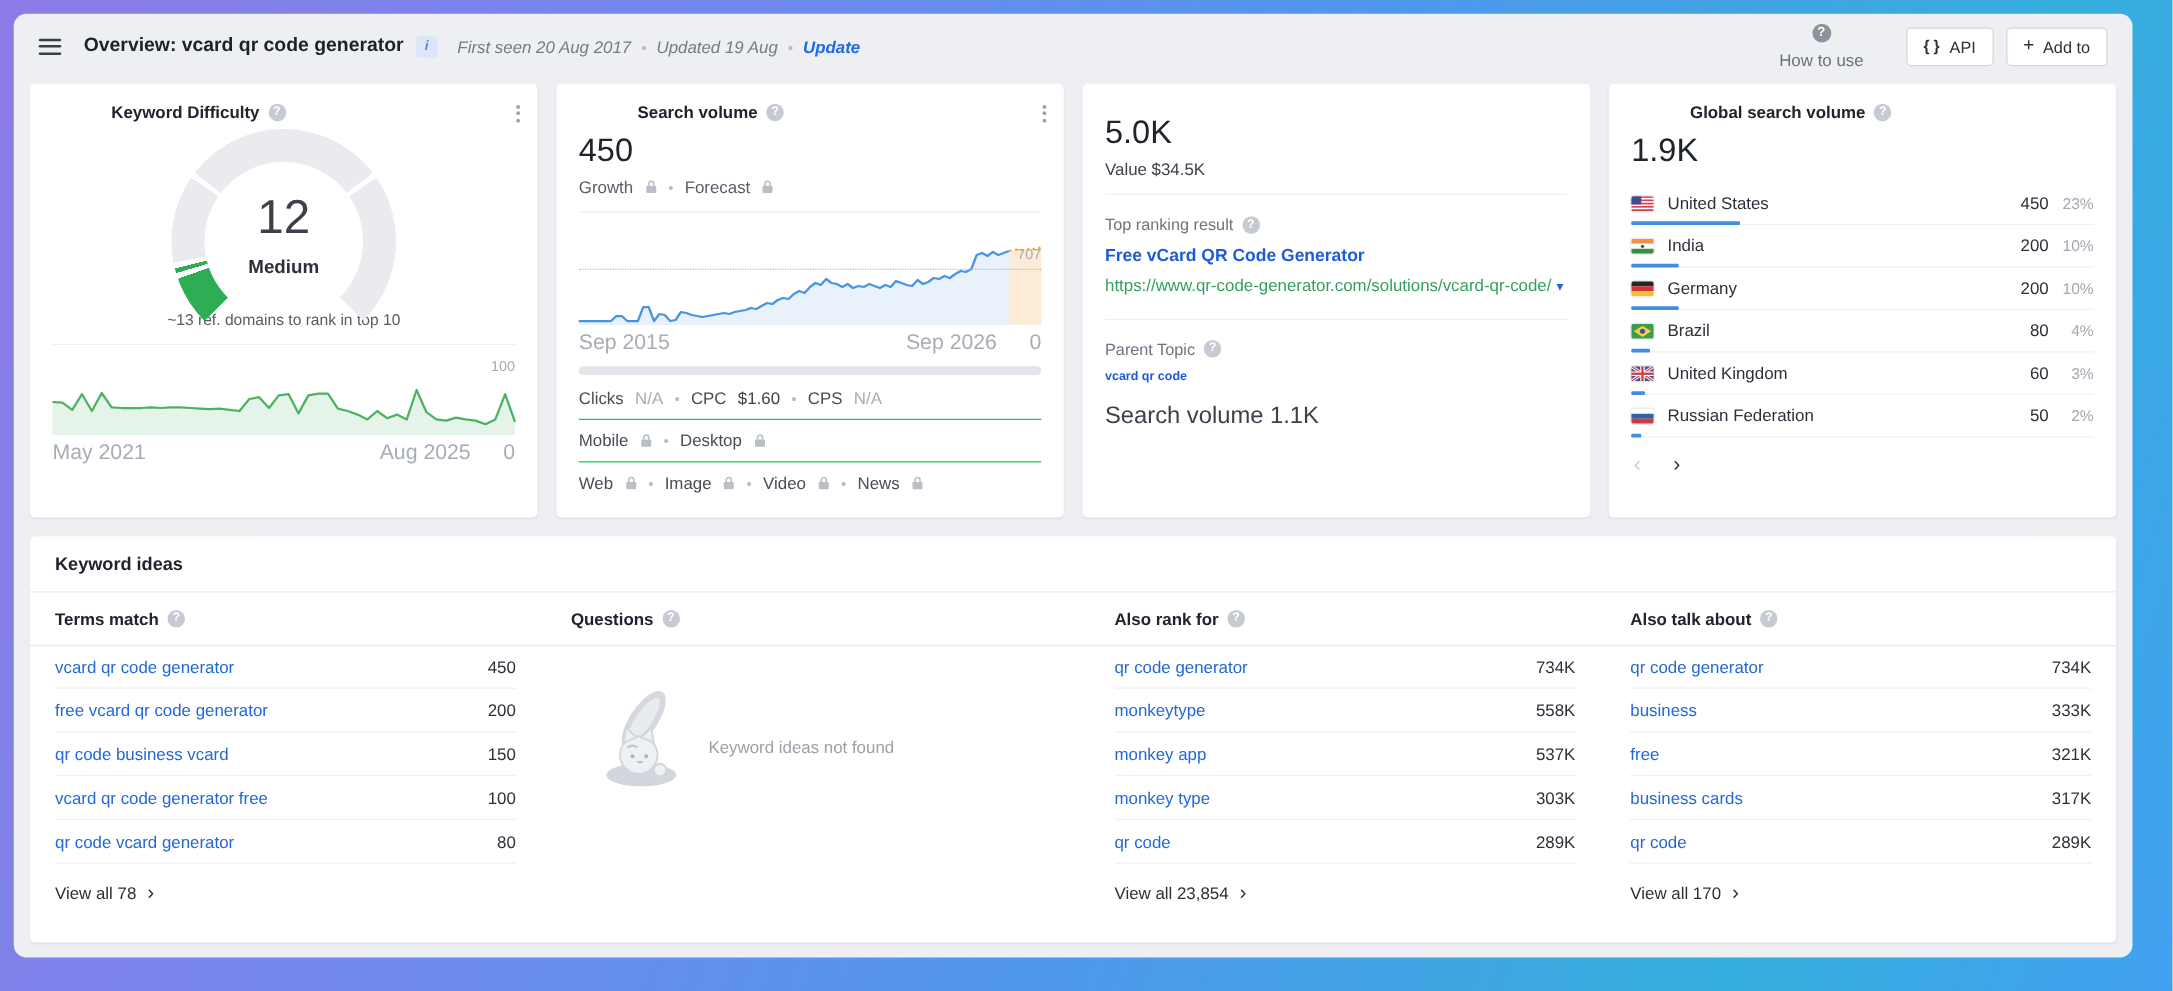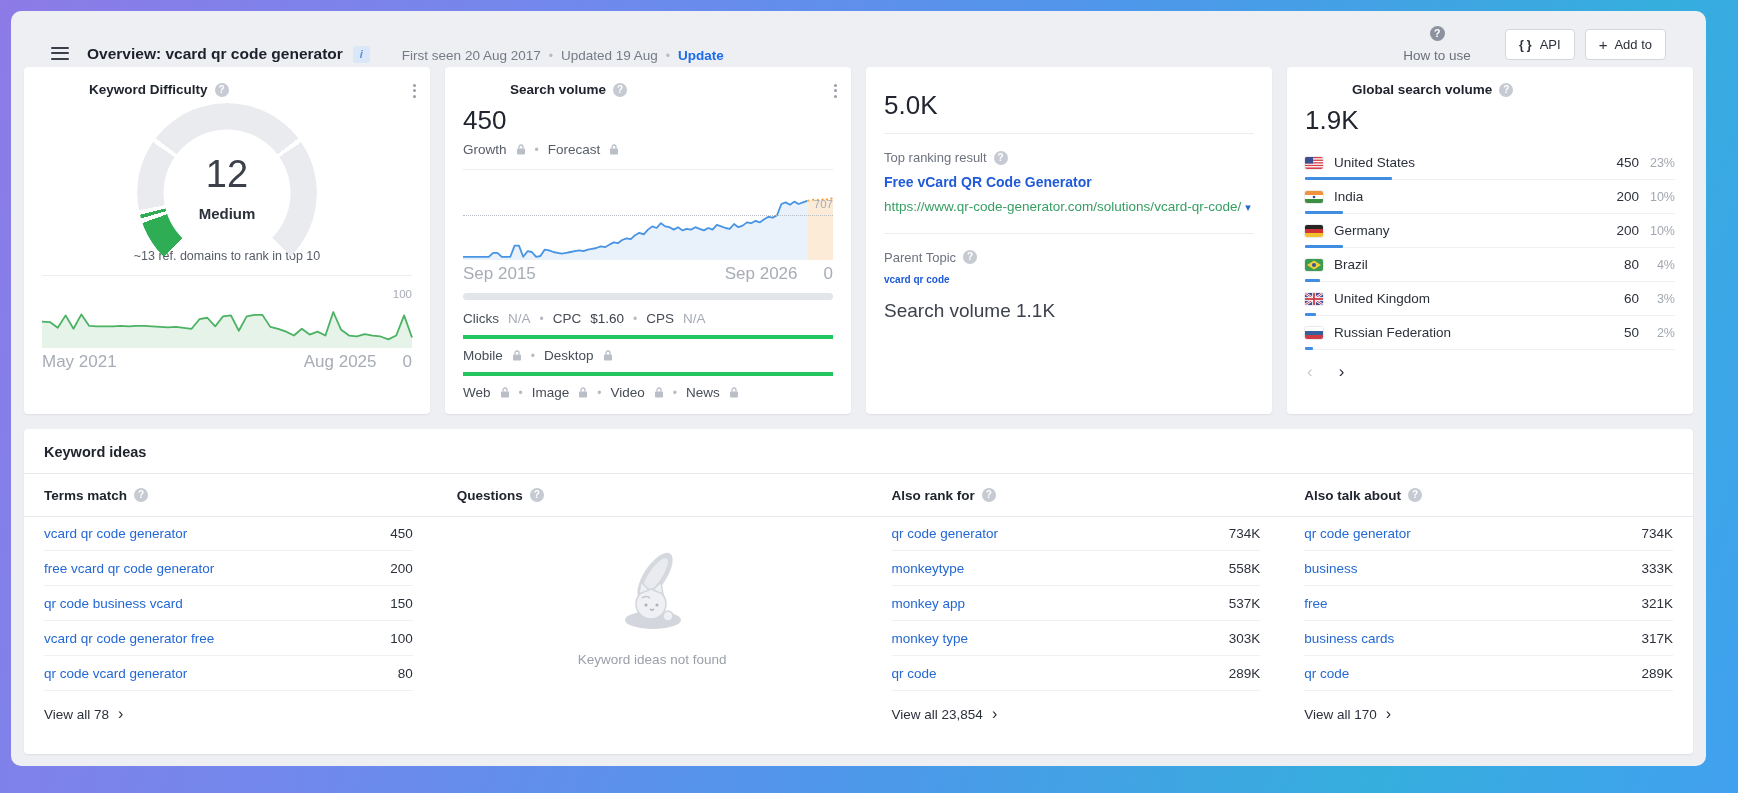--- a/index.html
+++ b/index.html
@@ -8,27 +8,27 @@
     font-family:"Liberation Sans", sans-serif;
     background:linear-gradient(110deg,#8d7be7 0%,#7487ec 26%,#4f97eb 55%,#35aedd 82%,#42a0f0 100%);
     position:relative;
   }
   .app {
     position:absolute; left:11px; top:11px; right:32px; bottom:27px;
     background:#edeff3; border-radius:10px; overflow:hidden;
     display:flex; flex-direction:column;
   }
   
-  .topbar { height:52px; display:flex; align-items:flex-end; padding:0 40px; flex:none; }
+  .topbar { height:52px; display:flex; align-items:center; padding:0 20px; flex:none; }
   .burger { width:18px; cursor:pointer; margin-right:18px; }
   .burger span{ display:block; height:2px; background:#3a3f49; margin:3.5px 0; border-radius:1px;}
   .page-title { font-size:15.5px; font-weight:700; color:#1d212b; }
   .info-badge { display:inline-block; width:17px; height:17px; border-radius:3px; background:#d9e7f8;
     color:#5a8edb; font-size:11px; font-weight:700; text-align:center; line-height:17px; margin-left:10px; font-style:italic;}
-  .meta { margin-left:32px; font-size:13.5px; color:#757b86; display:flex; align-items:center; gap:8px;}
+  .meta { margin-left:16px; font-size:13.5px; color:#757b86; display:flex; align-items:center; gap:8px;font-style:italic;}
   .dot::before{content:"•"; color:#b7bcc4; font-size:12px;}
   .update-link { color:#1b6bea; font-weight:700; cursor:pointer; }
   .topbar-right { margin-left:auto; display:flex; align-items:center; gap:10px; }
   .howto { display:flex; align-items:center; gap:7px; font-size:13.5px; color:#6b7079; margin-right:24px; cursor:pointer;flex-direction:column;}
   .help-circ { width:15px; height:15px; border-radius:50%; background:#8d939e; color:#fff; font-size:10.5px;
     font-weight:700; text-align:center; line-height:15px; }
   .help-circ::before{content:"?";}
   .btn { display:flex; align-items:center; gap:7px; background:#fff; border:1px solid #d3d7dd; border-radius:4px;
     padding:7px 13px; font-size:13px; color:#2b303a; cursor:pointer; }
   .btn .braces{ font-weight:700; color:#2b303a; letter-spacing:1px; font-size:12.5px;}
@@ -60,21 +60,21 @@
   .axis-row .xend { margin-left:auto; }
   .axis-row .ymin { margin-left:26px; }
   
   .growth-row { display:flex; align-items:center; gap:9px; font-size:13.5px; color:#575d67; margin-top:6px; }
   .lock { display:inline-flex; }
   .sv-chart { position:relative; margin-top:10px; }
   .gridline { position:absolute; left:0; right:0; top:34%; border-top:1.5px dotted #b9bec6; }
   .grid-label { position:absolute; right:0; top:calc(34% - 17px); font-size:11.5px; color:#a7acb5; }
   .scrollbar { height:7px; background:#e2e5e9; border-radius:4px; margin:9px 0 2px; cursor:pointer; }
   .sv-row { display:flex; align-items:center; gap:9px; padding:9px 0; font-size:13.5px; color:#3c414b; }
-  .sv-row + .sv-row { border-top:4px solid #22c55e; }
+  .sv-row + .sv-row { border-top:1px solid #22c55e; }
   .muted { color:#a6abb4; }
   .lbl { color:#474c56; }
   
   .sub-label { font-size:13px; color:#6d737e; display:flex; align-items:center; gap:7px; }
   .result-title { font-size:14px; font-weight:700; color:#1f5bd8; margin-top:9px; cursor:pointer;}
   .result-url { font-size:13.5px; color:#369e63; margin-top:7px; line-height:1.45; word-break:break-all; cursor:pointer;}
   .caret::before { content:"▾"; color:#2368d4; font-size:11px; margin-left:4px;}
   .parent-link { font-size:10px; font-weight:700; color:#1f5bd8; margin-top:9px; cursor:pointer;}
   .parent-vol { font-size:19px; color:#3c414b; margin-top:15px; }
   .value-line { font-size:13.5px; color:#3c414b; margin-top:7px; }
@@ -95,21 +95,21 @@
   .ki-title { font-size:14.5px; font-weight:700; color:#20242e; padding-bottom:13px; }
   .ki-title-div { border-top:1px solid #e8eaee; margin:0 -20px; }
   .ki-cols { display:grid; grid-template-columns:1fr 1.06fr 1fr 1fr; column-gap:44px; position:relative; }
   .ki-cols::before { content:""; position:absolute; left:-20px; right:-20px; top:42px; border-top:1px solid #e8eaee; }
   .ki-head { height:42px; display:flex; align-items:center; gap:7px; font-size:13.5px; font-weight:700; color:#20242e; }
   .ki-row { display:flex; align-items:center; justify-content:space-between; height:35px; border-bottom:1px solid #eef0f3; font-size:13.5px; }
   .ki-row a { color:#2368d4; text-decoration:none; cursor:pointer; }
   .ki-row .val { color:#2b303a; }
   .view-all { display:flex; align-items:center; gap:9px; margin-top:16px; font-size:13.5px; color:#2b303a; cursor:pointer; }
   .chev::before { content:"›"; font-size:16px; color:#2b303a; line-height:12px; }
-  .empty-state { display:flex; flex-direction:column; align-items:center; margin-top:26px; }
+  .empty-state { display:flex; flex-direction:row; align-items:center; margin-top:26px; }
   .empty-text { font-size:13.5px; color:#9ba0a9; margin-top:14px; }
 </style>
 </head>
 <body>
 
 <div class="app">
 
   <div class="topbar">
     <div class="burger">
         <span></span>
@@ -282,20 +282,21 @@
             <svg width="10" height="11" viewBox="0 0 10 11">
               <rect x="1" y="4.6" width="8" height="5.8" rx="1" fill="#b9bec7"></rect>
               <path d="M3 4.6V3a2 2 0 0 1 4 0v1.6" stroke="#b9bec7" stroke-width="1.3" fill="none"></path>
             </svg>
           </span>
       </div>
     </div>
 
     <div class="card">
       <div class="big-value">5.0K</div>
+      <div class="value-line">Value $34.5K</div>
       <div class="divider"></div>
       <div class="sub-label" style="margin-top:16px">
         <span>Top ranking result</span>
         <span class="qicon"></span>
       </div>
       <div class="result-title">Free vCard QR Code Generator</div>
       <div class="result-url">
         <span>https://www.qr-code-generator.com/solutions/vcard-qr-code/</span><span class="caret"></span>
       </div>
       <div class="divider" style="margin-top:16px"></div>

